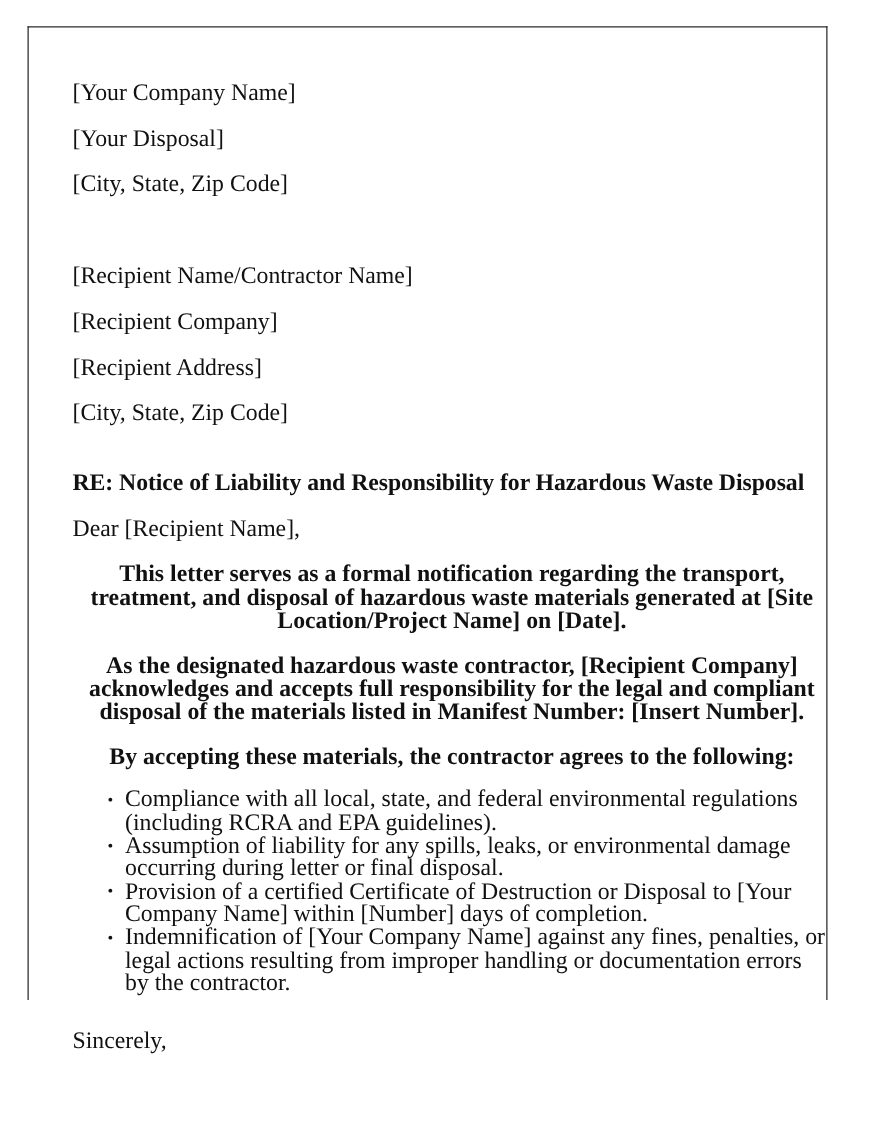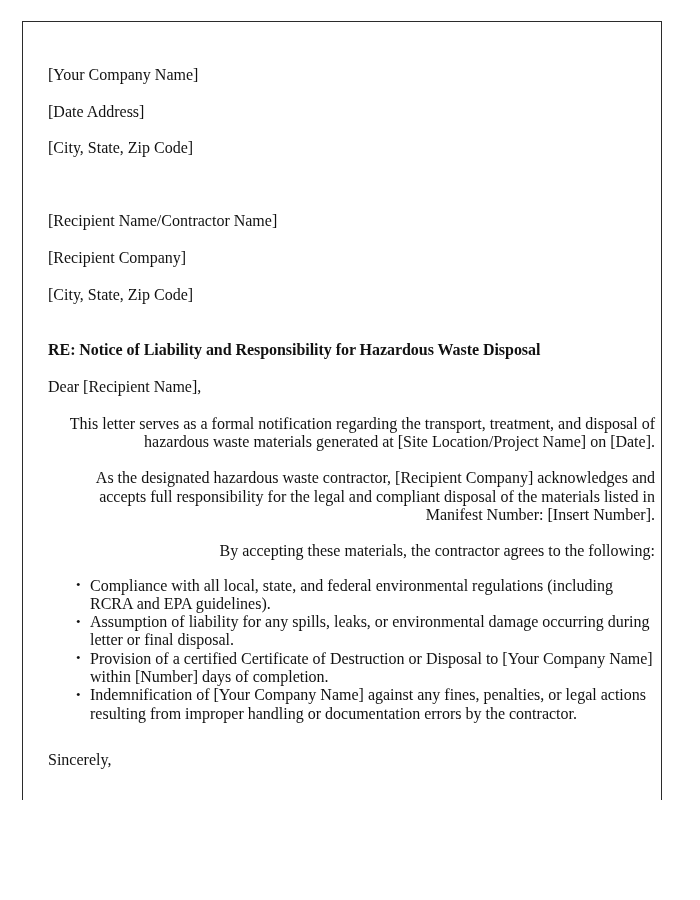--- a/index.html
+++ b/index.html
@@ -26,24 +26,24 @@
     border-left: 1.5px solid #2b2b2b;
     border-top: 1.5px solid #2b2b2b;
     border-right: 1.5px solid #2b2b2b;
     border-bottom: none;
     box-sizing: border-box;
     pointer-events: none;
   }
 
   .letter {
     position: absolute;
-    left: 48px;
+    left: 58px;
     top: 48px;
     width: 607px;
-    font-size: 16px;
+    font-size: 19px;
     line-height: 18.3px;
   }
 
   .addr-block {
     white-space: pre-line;
   }
   .addr-line {
     display: block;
   }
 
@@ -53,21 +53,22 @@
     font-weight: bold;
     margin-top: 19px;
     letter-spacing: -0.05px;
   }
 
   .salutation { margin-top: 19px; }
 
   p.para {
     margin: 0;
     margin-top: 18px;
-    text-align: right;
+    text-align: center;
+    font-weight: bold;
   }
 
   ul.terms {
     margin: 16px 0 0 0;
     padding: 0 0 0 42px;
     list-style: none;
   }
   ul.terms li {
     position: relative;
     margin: 0;
@@ -88,29 +89,30 @@
 </style>
 </head>
 <body>
 
 <div class="page-frame"></div>
 
 <div class="letter">
 
   <div class="addr-block">
     <span class="addr-line">[Your Company Name]</span>
-    <span class="addr-line">[Date Address]</span>
+    <span class="addr-line">[Your Disposal]</span>
     <span class="addr-line">[City, State, Zip Code]</span>
   </div>
 
   <div class="gap-block"></div>
 
   <div class="addr-block">
     <span class="addr-line">[Recipient Name/Contractor Name]</span>
     <span class="addr-line">[Recipient Company]</span>
+    <span class="addr-line">[Recipient Address]</span>
     <span class="addr-line">[City, State, Zip Code]</span>
   </div>
 
   <div class="subject">RE: Notice of Liability and Responsibility for Hazardous Waste Disposal</div>
 
   <div class="salutation">Dear [Recipient Name],</div>
 
   <p class="para">This letter serves as a formal notification regarding the transport, treatment, and disposal of hazardous waste materials generated at [Site Location/Project Name] on [Date].</p>
 
   <p class="para">As the designated hazardous waste contractor, [Recipient Company] acknowledges and accepts full responsibility for the legal and compliant disposal of the materials listed in Manifest Number: [Insert Number].</p>

